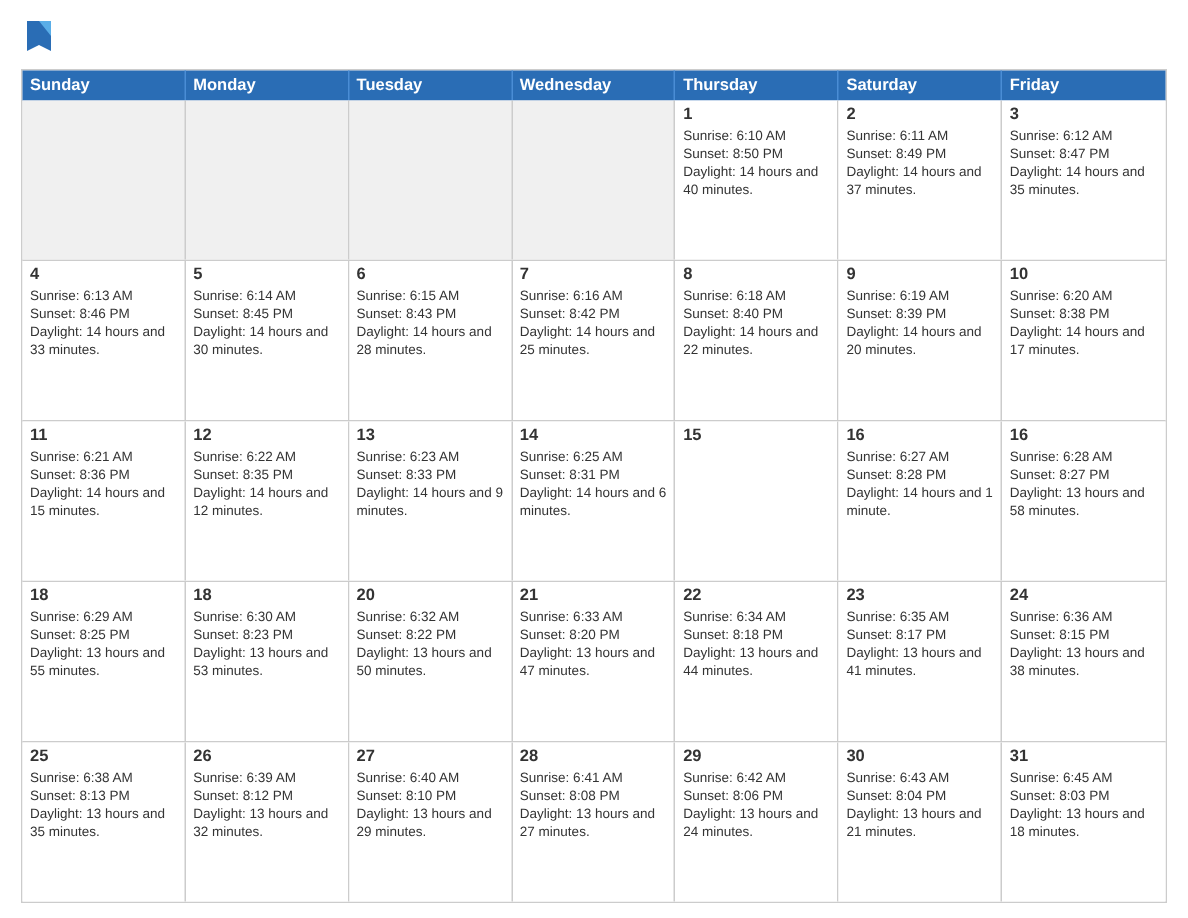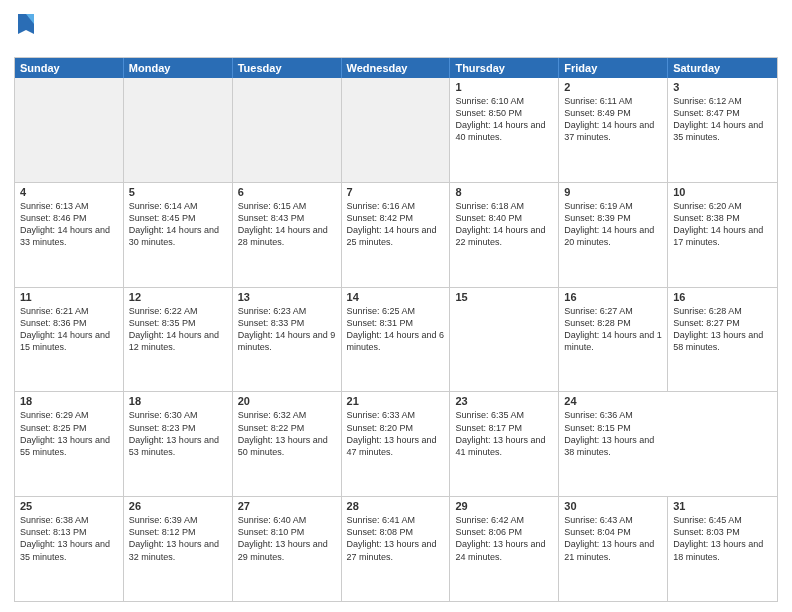--- a/index.html
+++ b/index.html
@@ -9,21 +9,20 @@
       width: 792px;
       height: 612px;
       overflow: hidden;
     }
     .page {
       width: 792px;
       height: 612px;
       padding: 10px 14px;
       display: flex;
       flex-direction: column;
-      gap: 11px;
     }
     .header {
       display: flex;
       justify-content: space-between;
       align-items: flex-start;
       margin-bottom: 8px;
     }
     .logo {
       display: flex;
       align-items: center;
@@ -136,22 +135,22 @@
     </div>
   </div>
 
   <div class="calendar">
     <div class="cal-header">
     <div class="cal-header-cell">Sunday</div>
         <div class="cal-header-cell">Monday</div>
         <div class="cal-header-cell">Tuesday</div>
         <div class="cal-header-cell">Wednesday</div>
         <div class="cal-header-cell">Thursday</div>
+        <div class="cal-header-cell">Saturday</div>
         <div class="cal-header-cell">Friday</div>
-        <div class="cal-header-cell">Saturday</div>
       </div>
     <div class="cal-body">
     <div class="cal-row">
           <div class="cal-cell gray-bg"></div>
           <div class="cal-cell gray-bg"></div>
           <div class="cal-cell gray-bg"></div>
           <div class="cal-cell gray-bg"></div>
           <div class="cal-cell"><span class="day-num">1</span><span class="cell-text">Sunrise: 6:10 AM<br>Sunset: 8:50 PM<br>Daylight: 14 hours and 40 minutes.</span></div>
           <div class="cal-cell"><span class="day-num">2</span><span class="cell-text">Sunrise: 6:11 AM<br>Sunset: 8:49 PM<br>Daylight: 14 hours and 37 minutes.</span></div>
           <div class="cal-cell"><span class="day-num">3</span><span class="cell-text">Sunrise: 6:12 AM<br>Sunset: 8:47 PM<br>Daylight: 14 hours and 35 minutes.</span></div>
@@ -172,20 +171,21 @@
           <div class="cal-cell"><span class="day-num">14</span><span class="cell-text">Sunrise: 6:25 AM<br>Sunset: 8:31 PM<br>Daylight: 14 hours and 6 minutes.</span></div>
           <div class="cal-cell"><span class="day-num">15</span></div>
           <div class="cal-cell"><span class="day-num">16</span><span class="cell-text">Sunrise: 6:27 AM<br>Sunset: 8:28 PM<br>Daylight: 14 hours and 1 minute.</span></div>
           <div class="cal-cell"><span class="day-num">16</span><span class="cell-text">Sunrise: 6:28 AM<br>Sunset: 8:27 PM<br>Daylight: 13 hours and 58 minutes.</span></div>
         </div>
         <div class="cal-row">
           <div class="cal-cell"><span class="day-num">18</span><span class="cell-text">Sunrise: 6:29 AM<br>Sunset: 8:25 PM<br>Daylight: 13 hours and 55 minutes.</span></div>
           <div class="cal-cell"><span class="day-num">18</span><span class="cell-text">Sunrise: 6:30 AM<br>Sunset: 8:23 PM<br>Daylight: 13 hours and 53 minutes.</span></div>
           <div class="cal-cell"><span class="day-num">20</span><span class="cell-text">Sunrise: 6:32 AM<br>Sunset: 8:22 PM<br>Daylight: 13 hours and 50 minutes.</span></div>
           <div class="cal-cell"><span class="day-num">21</span><span class="cell-text">Sunrise: 6:33 AM<br>Sunset: 8:20 PM<br>Daylight: 13 hours and 47 minutes.</span></div>
+          <div class="cal-cell"><span class="day-num">22</span><span class="cell-text">Sunrise: 6:34 AM<br>Sunset: 8:18 PM<br>Daylight: 13 hours and 44 minutes.</span></div>
           <div class="cal-cell"><span class="day-num">23</span><span class="cell-text">Sunrise: 6:35 AM<br>Sunset: 8:17 PM<br>Daylight: 13 hours and 41 minutes.</span></div>
           <div class="cal-cell"><span class="day-num">24</span><span class="cell-text">Sunrise: 6:36 AM<br>Sunset: 8:15 PM<br>Daylight: 13 hours and 38 minutes.</span></div>
         </div>
         <div class="cal-row">
           <div class="cal-cell"><span class="day-num">25</span><span class="cell-text">Sunrise: 6:38 AM<br>Sunset: 8:13 PM<br>Daylight: 13 hours and 35 minutes.</span></div>
           <div class="cal-cell"><span class="day-num">26</span><span class="cell-text">Sunrise: 6:39 AM<br>Sunset: 8:12 PM<br>Daylight: 13 hours and 32 minutes.</span></div>
           <div class="cal-cell"><span class="day-num">27</span><span class="cell-text">Sunrise: 6:40 AM<br>Sunset: 8:10 PM<br>Daylight: 13 hours and 29 minutes.</span></div>
           <div class="cal-cell"><span class="day-num">28</span><span class="cell-text">Sunrise: 6:41 AM<br>Sunset: 8:08 PM<br>Daylight: 13 hours and 27 minutes.</span></div>
           <div class="cal-cell"><span class="day-num">29</span><span class="cell-text">Sunrise: 6:42 AM<br>Sunset: 8:06 PM<br>Daylight: 13 hours and 24 minutes.</span></div>
           <div class="cal-cell"><span class="day-num">30</span><span class="cell-text">Sunrise: 6:43 AM<br>Sunset: 8:04 PM<br>Daylight: 13 hours and 21 minutes.</span></div>

